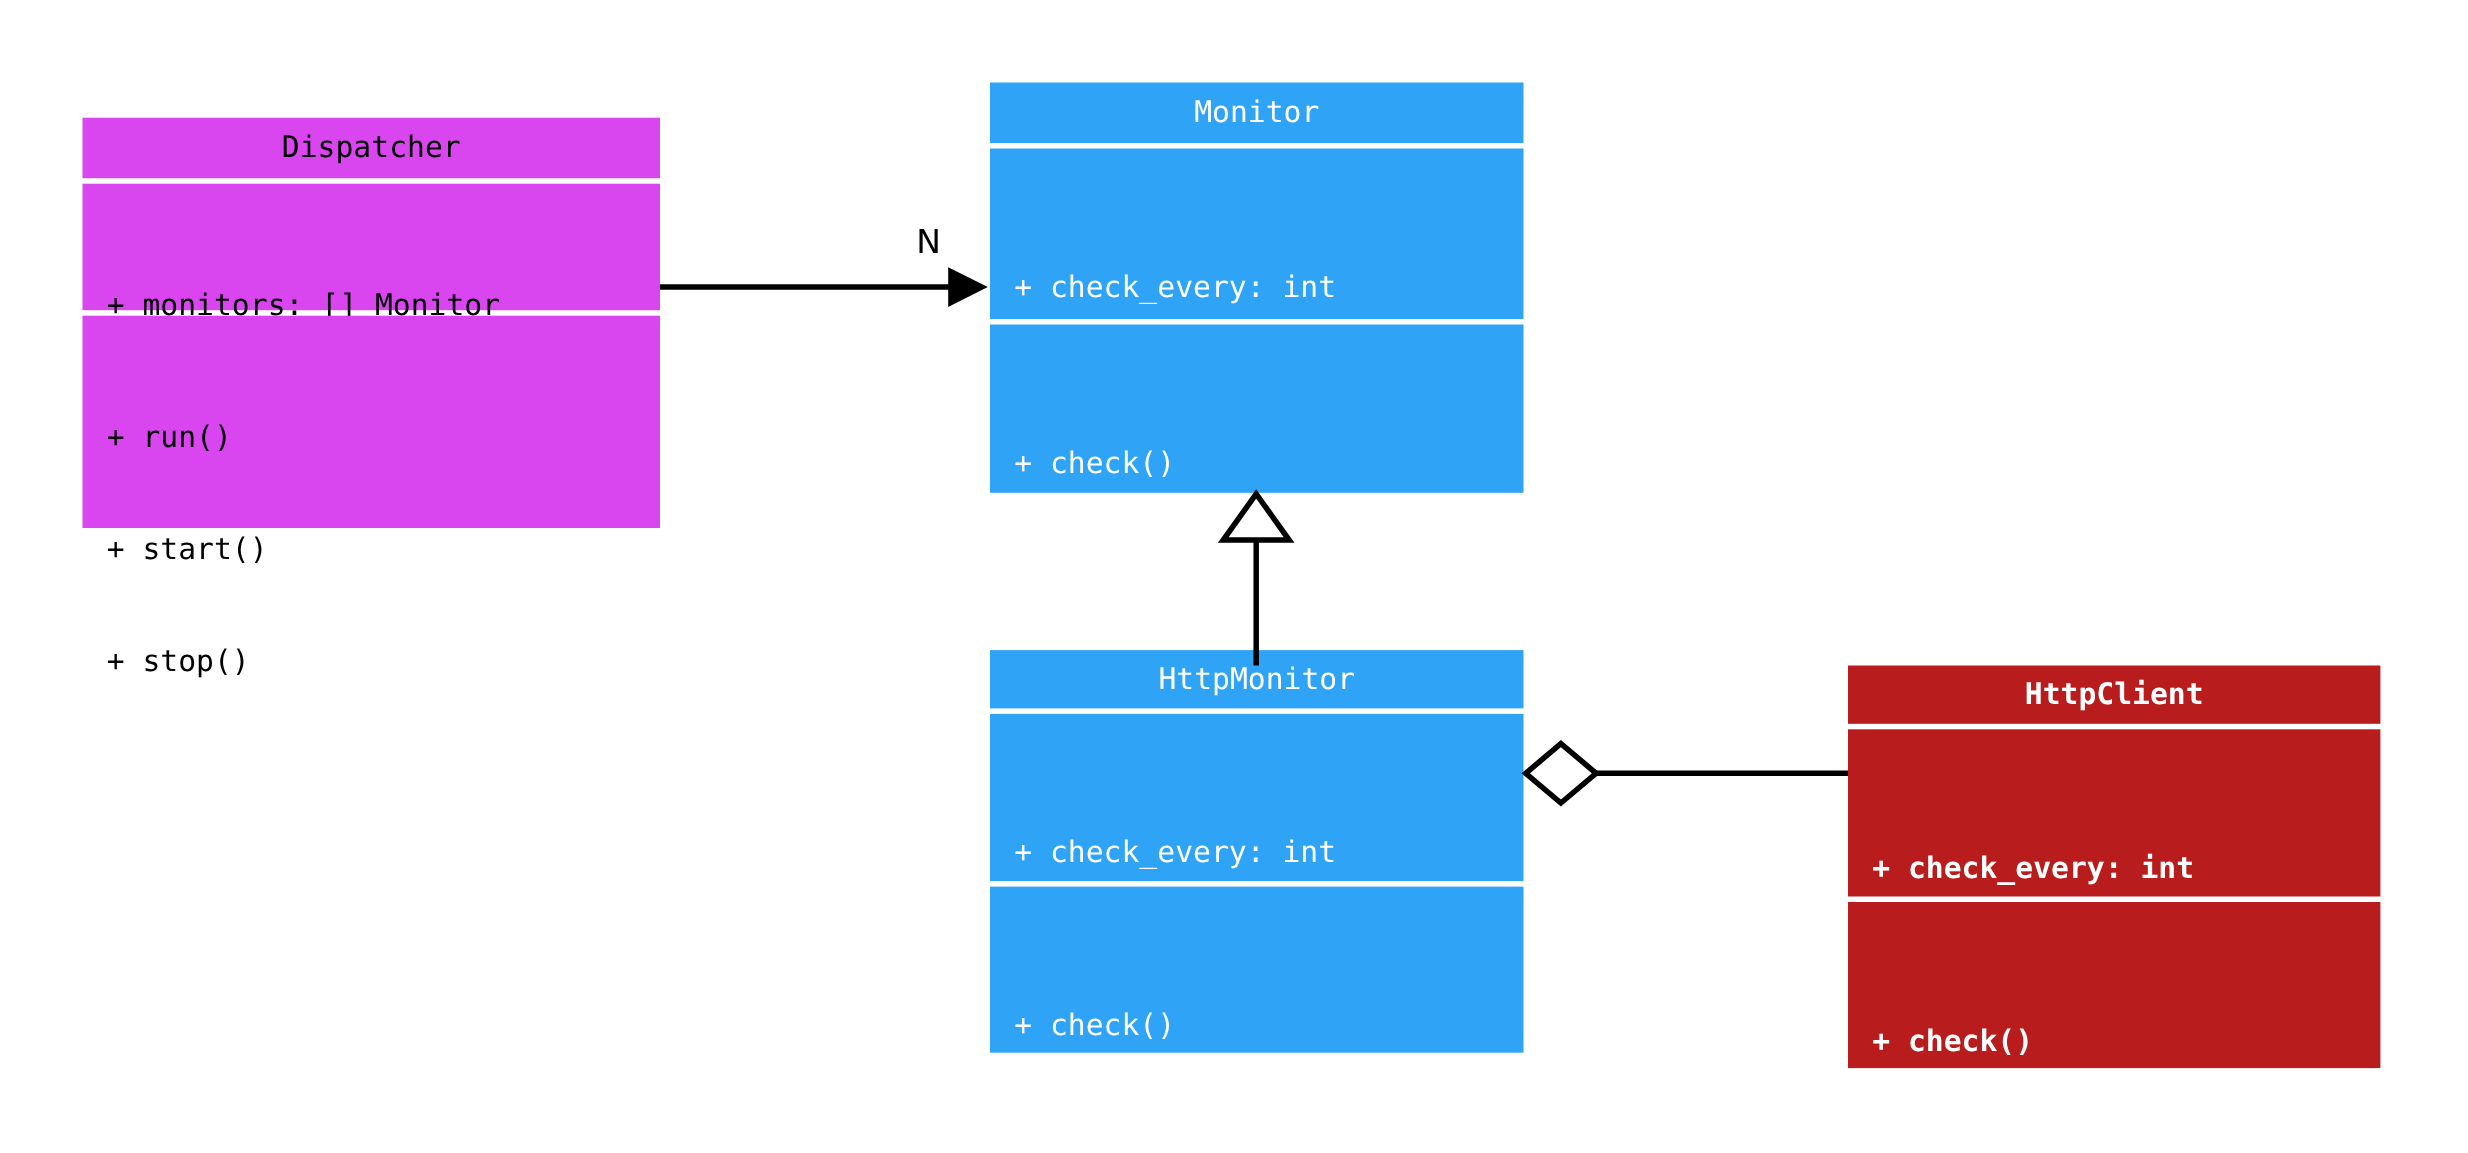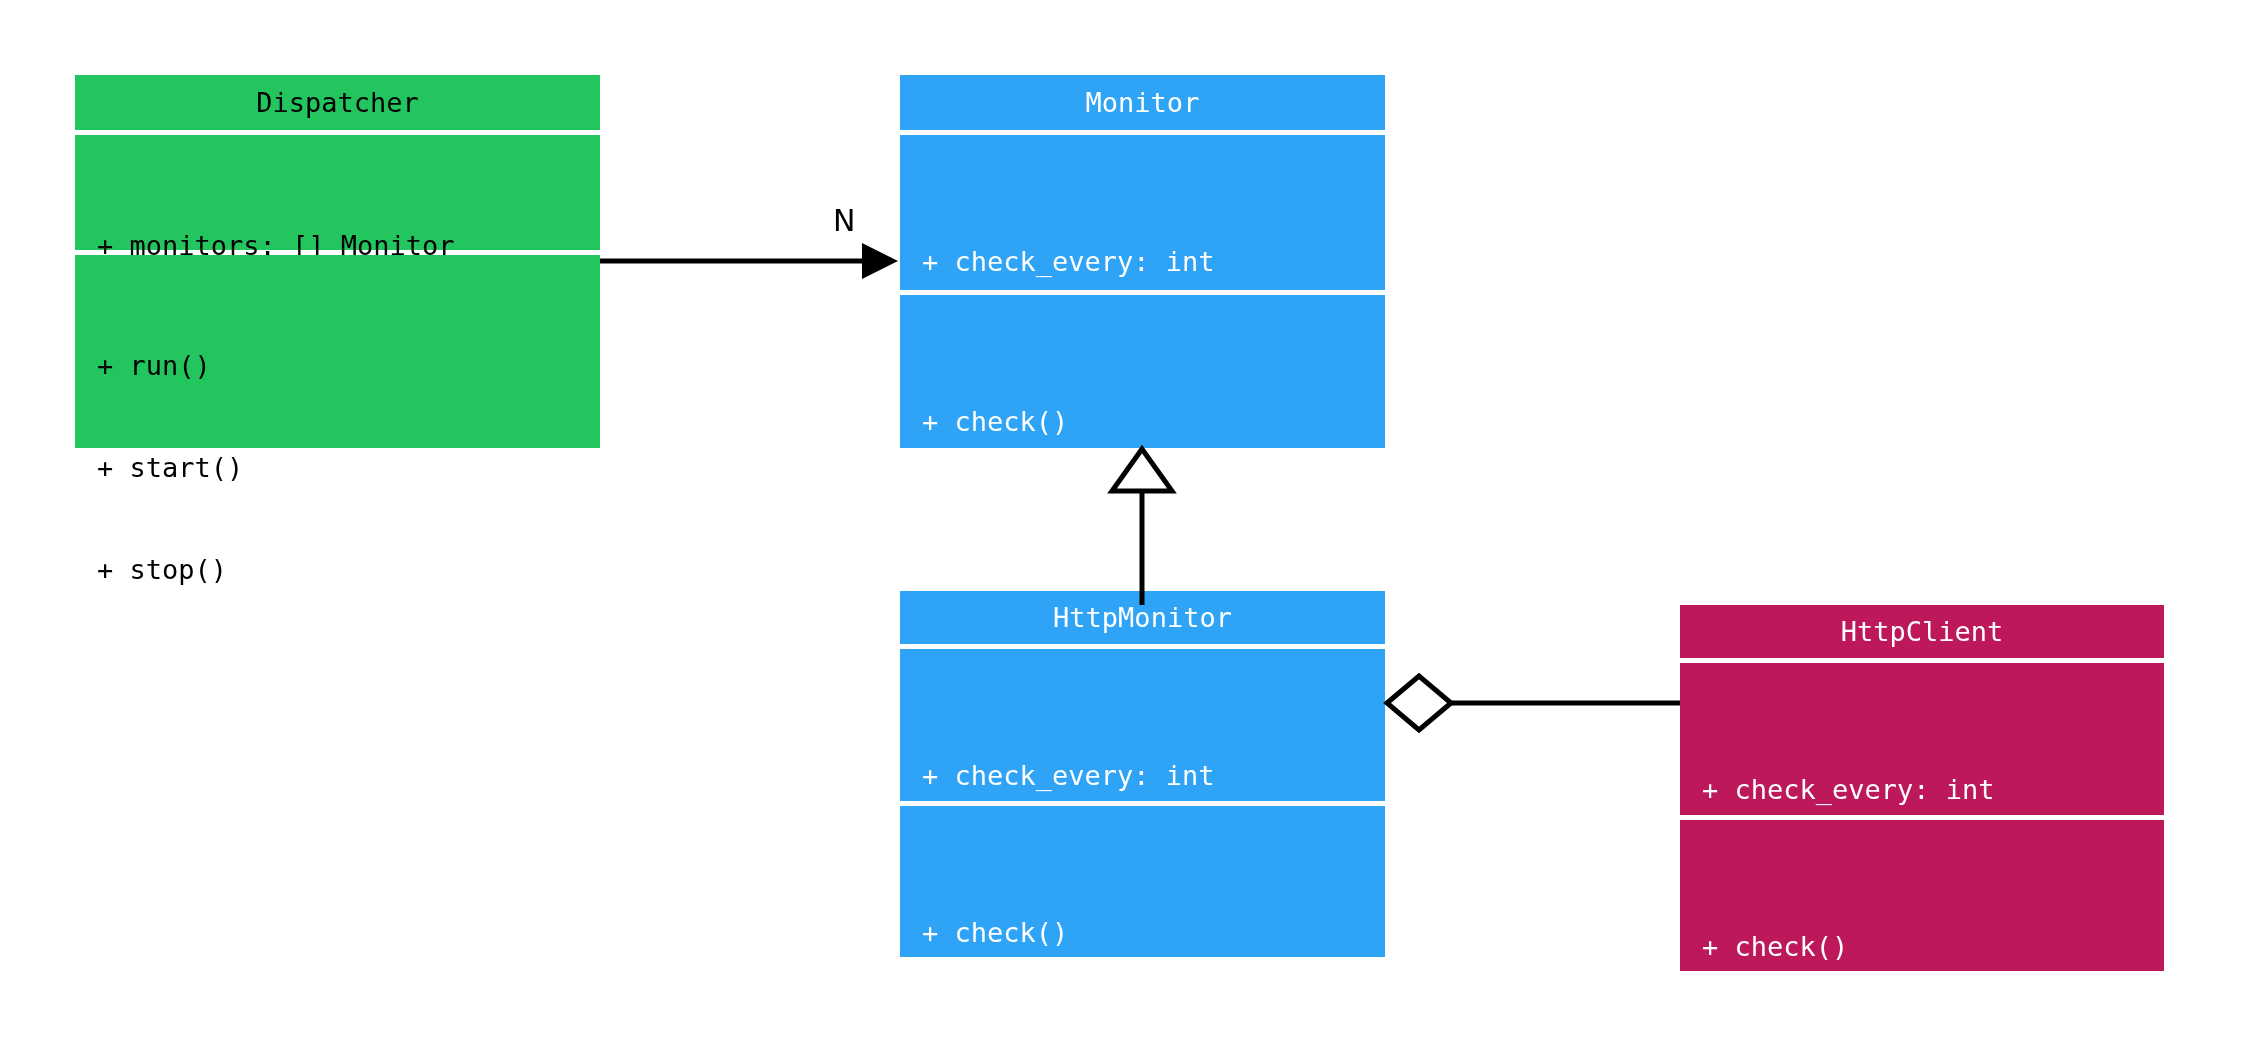--- a/index.html
+++ b/index.html
@@ -55,29 +55,29 @@
     white-space: pre;
     position: absolute;
     left: 22px;
     top: 26px;
   }
   .member-list .member {
     display: block;
   }
 
   
-  .theme-yellow .compartment { background: #22c55e; }
+  .theme-yellow .compartment { background: #d946ef; margin-top: 32px; }
   .theme-yellow .title-text,
   .theme-yellow .member-list { color: #000000; }
 
   .theme-blue .compartment { background: #2fa4f7; }
   .theme-blue .title-text,
   .theme-blue .member-list { color: #ffffff; }
 
-  .theme-green .compartment { background: #be185d; }
+  .theme-green .compartment { background: #b91c1c; font-weight: bold; }
   .theme-green .title-text,
   .theme-green .member-list { color: #ffffff; }
 
   
   #relations {
     position: absolute;
     left: 0;
     top: 0;
     width: 2244px;
     height: 1048px;

